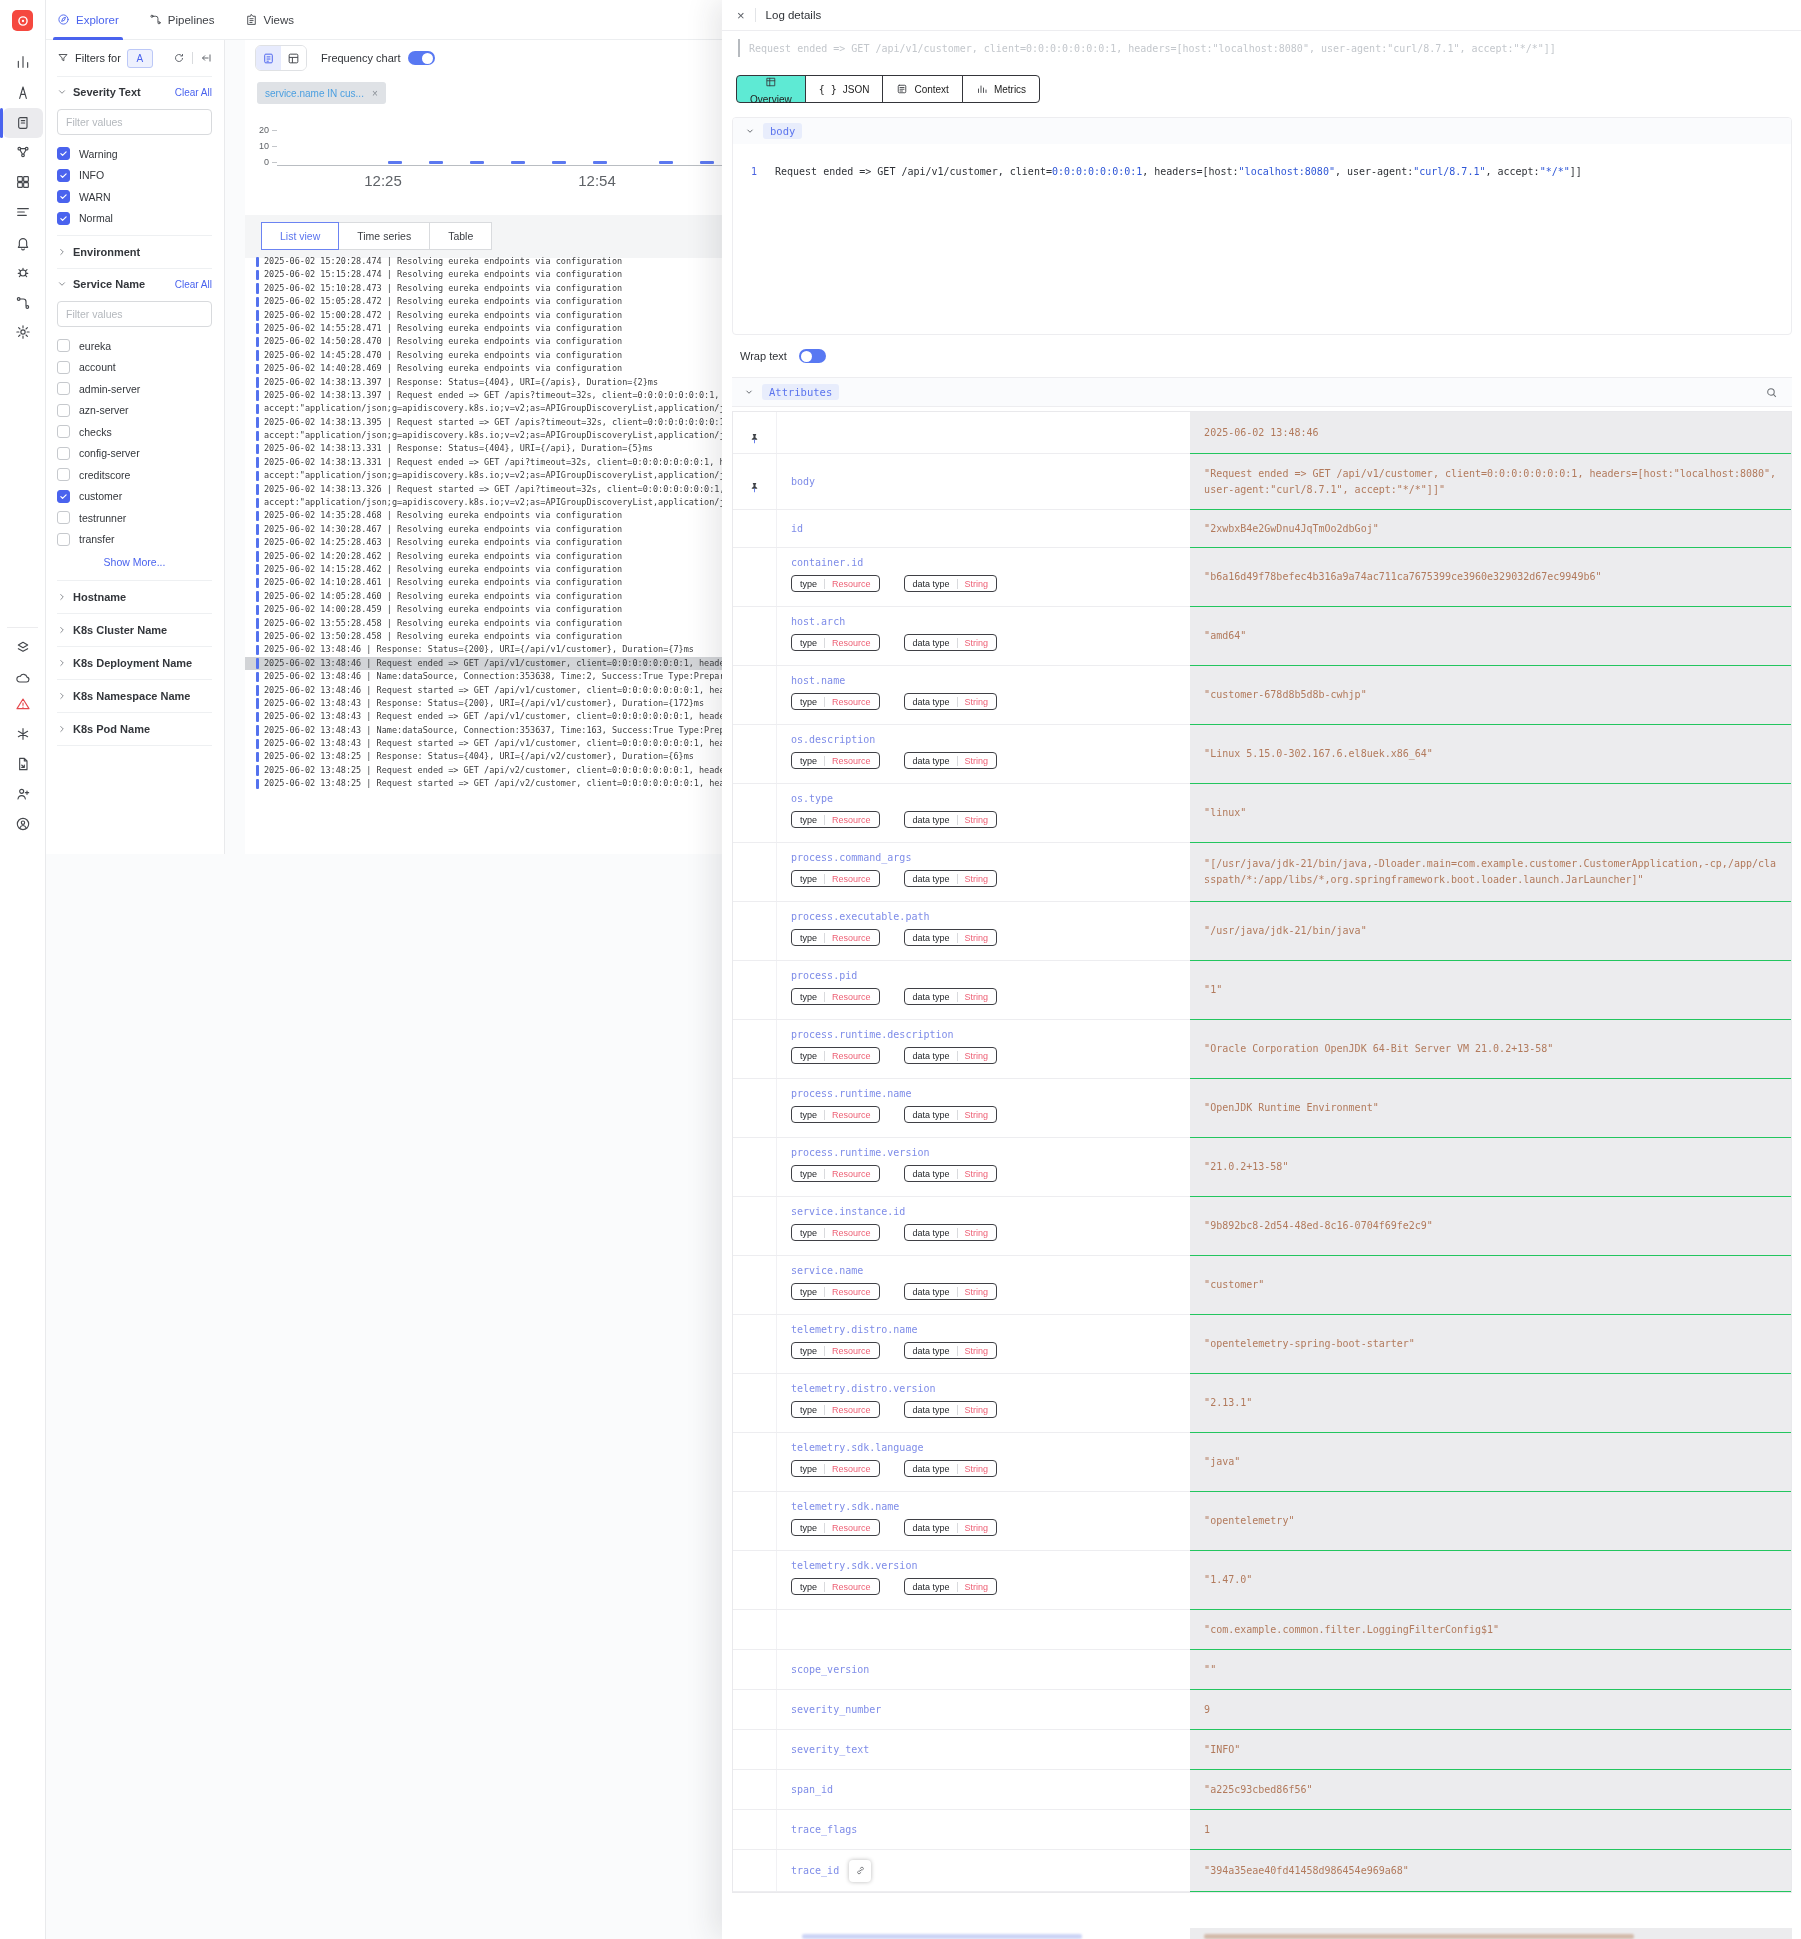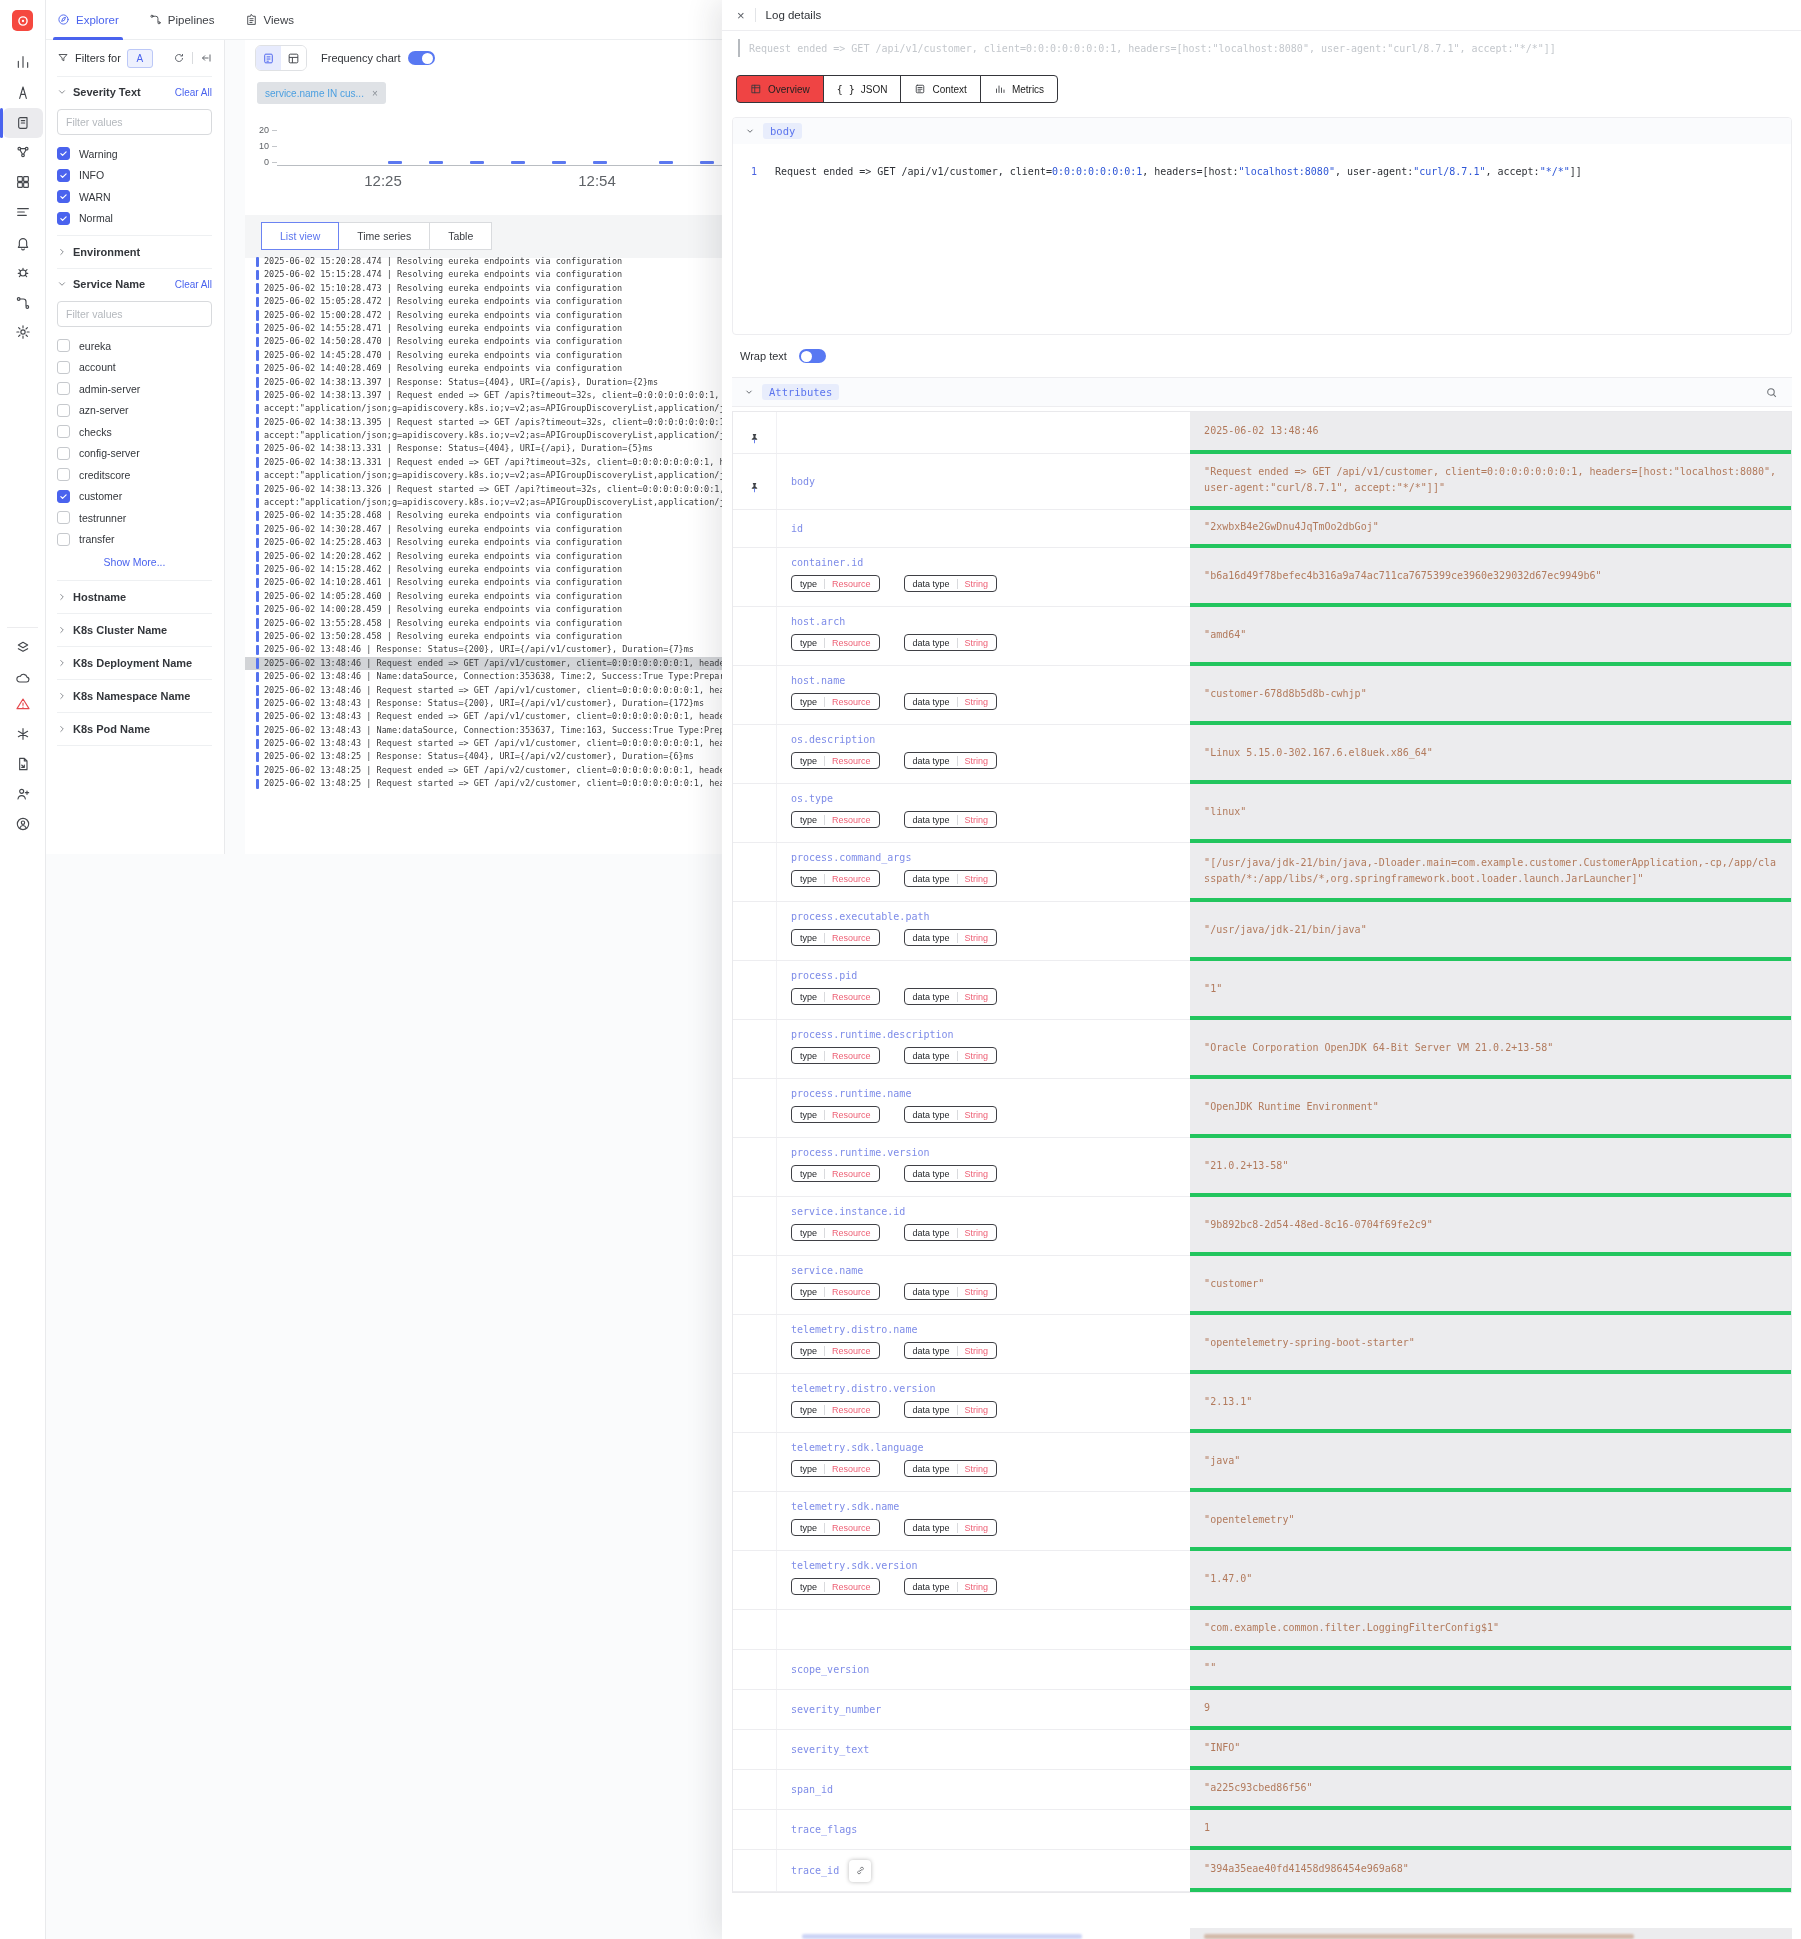--- a/index.html
+++ b/index.html
@@ -70,21 +70,21 @@
   #dpanel{position:absolute;left:722px;top:0;width:1079px;height:1939px;background:#fff;box-shadow:-10px 0 26px rgba(40,44,52,.10);z-index:10;overflow:hidden;}
   .dhead{height:30px;display:flex;align-items:center;border-bottom:1px solid #ededf0;padding-left:15px;gap:10px;font-size:11.5px;color:#2f3237;}
   .dhead .x{color:#5b5f66;font-size:13px;}
   .dhead .sep{width:1px;height:14px;background:#e2e4e7;}
   .dsearch{height:34px;display:flex;align-items:center;padding-left:16px;gap:9px;}
   .dsearch .caret{width:2px;height:18px;background:#b6babf;}
   .dsearch .txt{font-size:10px;color:#c3c7cc;white-space:nowrap;overflow:hidden;width:1030px;}
   .dtabs{display:flex;margin:10px 0 0 15px;}
   .dtab{height:26px;padding:0 13px;display:flex;align-items:center;gap:6px;border:1px solid #34353a;margin-left:-1px;font-size:10px;color:#222;background:#fff;}
   .dtab:first-child{border-radius:4px 0 0 4px;} .dtab:last-child{border-radius:0 4px 4px 0;}
-  .dtab.active{background:#ef4444;}
+  .dtab.active{background:#5eead4;flex-direction:column;}
   .braces{font-family:"DejaVu Sans Mono",monospace;font-size:10px;}
   .bodybox{margin:14px 10px 0 10px;width:1060px;height:218px;border:1px solid #ededf0;border-radius:4px;box-sizing:border-box;overflow:hidden;}
   .secband{height:26px;background:#fafbfd;display:flex;align-items:center;padding-left:12px;gap:8px;}
   .secchip{background:#e8edfc;color:#5b74ee;font-size:10.5px;padding:2px 7px;border-radius:3px;font-family:"DejaVu Sans Mono",monospace;}
   .codearea{padding:22px 0 0 0;display:flex;}
   .lineno{width:42px;text-align:center;color:#4a63e0;font-size:10px;font-family:"DejaVu Sans Mono",monospace;}
   .codeline{font-size:10px;font-family:"DejaVu Sans Mono",monospace;color:#2f3237;white-space:nowrap;}
   .c-b{color:#2e56d6;}
   .wraprow{display:flex;align-items:center;margin:14px 0 0 18px;gap:4px;font-size:11px;color:#2f3237;}
   .attrband{margin:14px 10px 0 10px;width:1060px;height:30px;background:#fafbfd;border:1px solid #ededf0;border-left:none;border-right:none;display:flex;align-items:center;padding-left:12px;gap:8px;box-sizing:border-box;}
@@ -92,21 +92,21 @@
   #atable{margin:4px 10px 0 10px;width:1060px;border:1px solid #e9e9ec;box-sizing:border-box;}
   .arow{display:flex;}
   .aleft{display:flex;width:458px;box-sizing:border-box;border-bottom:1px solid #ededf0;}
   .apin{width:44px;border-right:1px solid #f1f1f4;display:flex;justify-content:center;padding-top:12px;box-sizing:border-box;}
   .akey{flex:1;padding-left:14px;display:flex;flex-direction:column;justify-content:center;}
   .akey.top{justify-content:flex-start;padding-top:9px;}
   .akey-label{font-size:10px;color:#7e8ce8;font-family:"DejaVu Sans Mono",monospace;display:flex;align-items:center;gap:10px;}
   .chiprow{display:flex;gap:24px;margin-top:7px;}
   .tchip{display:inline-flex;align-items:center;border:1px solid #3f4045;border-radius:4px;font-size:9px;padding:2.5px 8px;background:#fff;}
   .tchip .nm{color:#26282c;} .tchip .dv{width:1px;height:10px;background:#d9dadd;margin:0 7px;} .tchip .vl{color:#ed5f74;}
-  .aval{width:602px;background:#ececee;border-bottom:4px solid #22c55e;box-sizing:border-box;padding:7px 14px;display:flex;align-items:center;}
+  .aval{width:602px;background:#ececee;border-bottom:1px solid #22c55e;box-sizing:border-box;padding:7px 14px;display:flex;align-items:center;}
   .aval span{font-size:10px;line-height:16px;color:#b27a5c;font-family:"DejaVu Sans Mono",monospace;word-break:break-all;}
   .linkbtn{width:22px;height:22px;border-radius:4px;background:#fff;box-shadow:0 0 4px rgba(0,0,0,.28);display:inline-flex;align-items:center;justify-content:center;color:#55585d;}
   .cutrow{position:absolute;left:10px;bottom:0;width:1060px;height:11px;display:flex;overflow:hidden;}
   .cutleft{width:458px;position:relative;}
   .cutleft .frag{position:absolute;left:70px;top:6px;width:280px;height:5px;background:#8fa0ea;opacity:.45;filter:blur(1px);border-radius:2px;}
   .cutval{width:602px;background:#ececee;position:relative;}
   .cutval .frag{position:absolute;left:14px;top:6px;width:430px;height:5px;background:#c29a7d;opacity:.6;filter:blur(1px);border-radius:2px;}
 </style>
 </head>
 <body>

